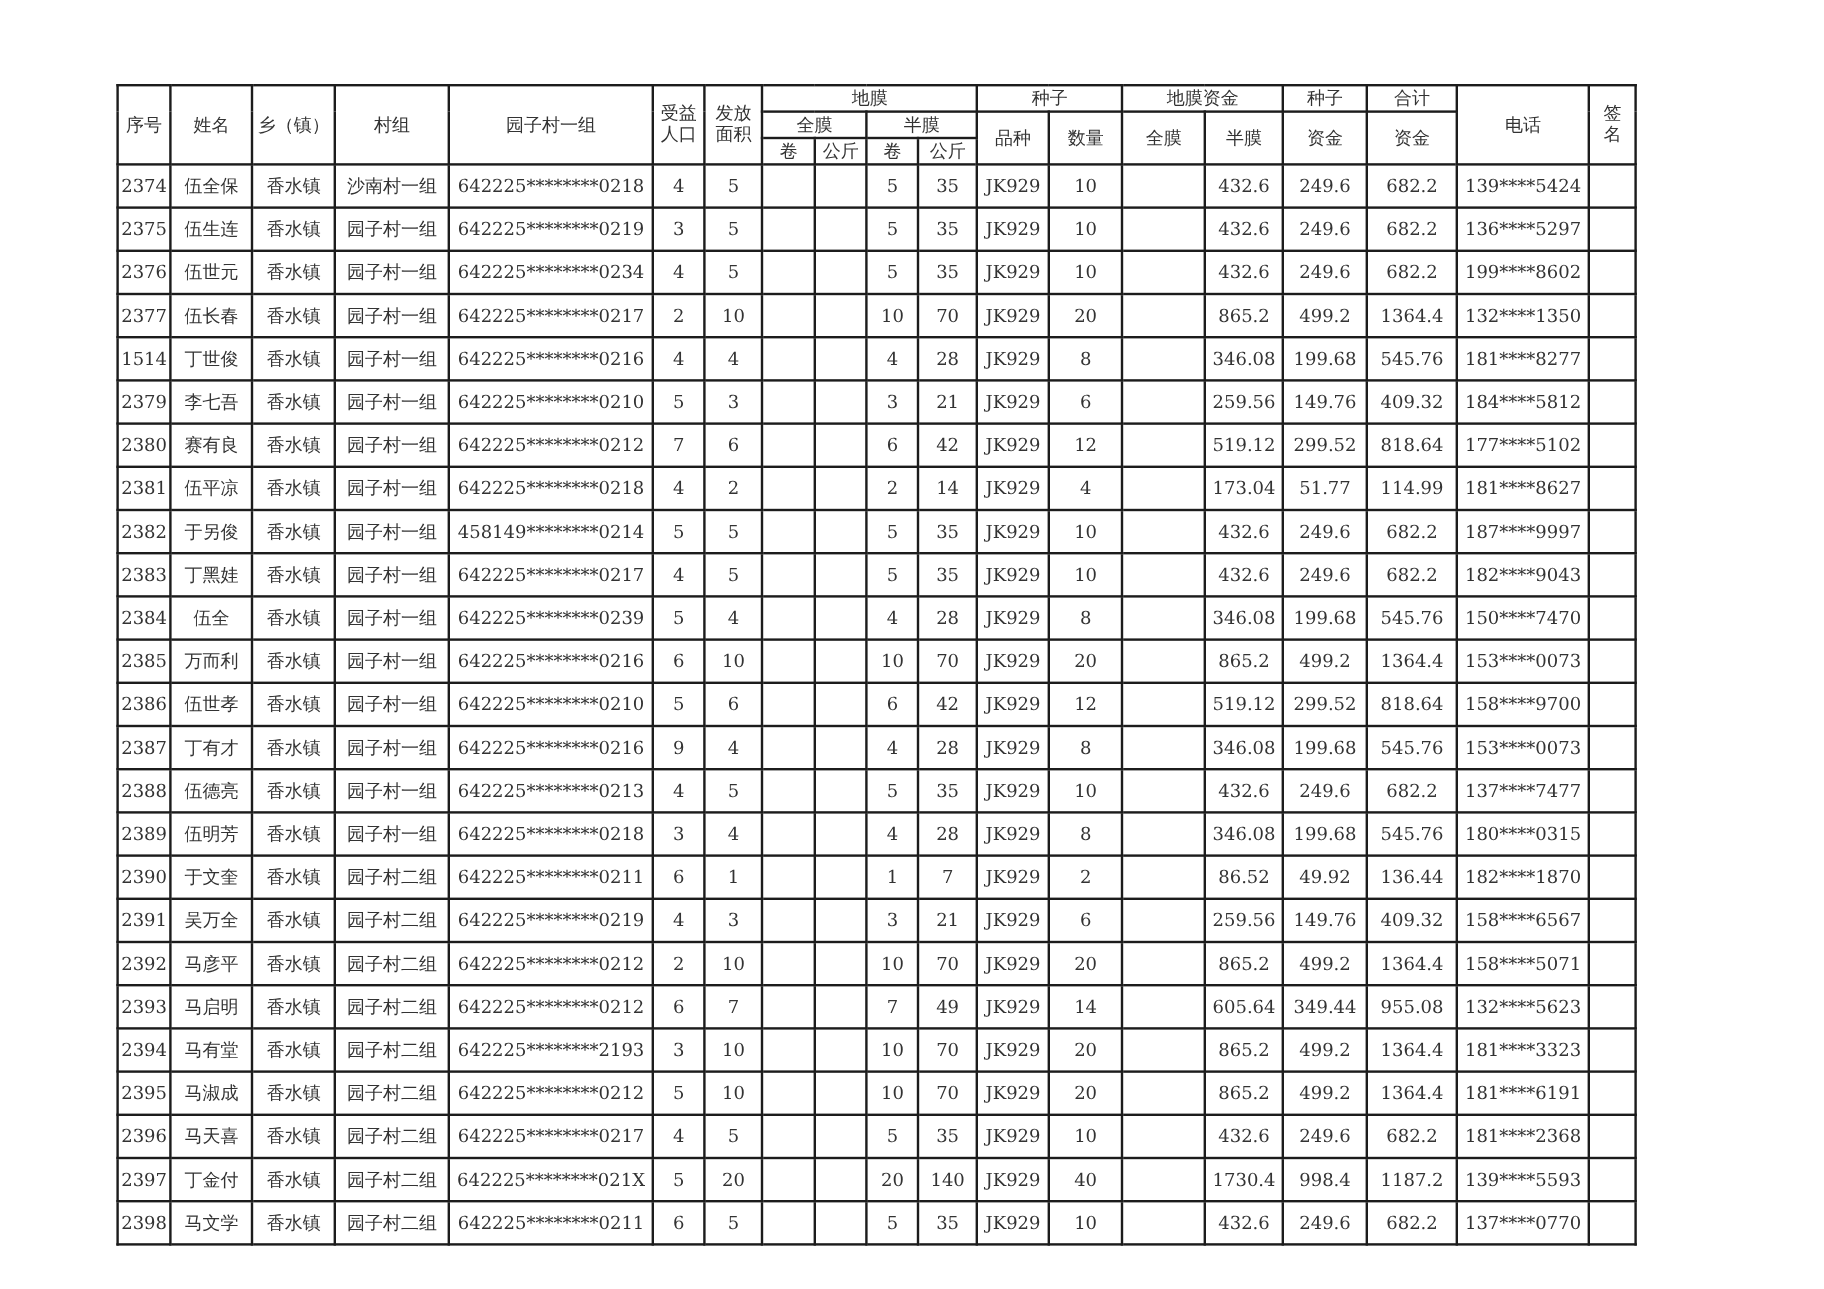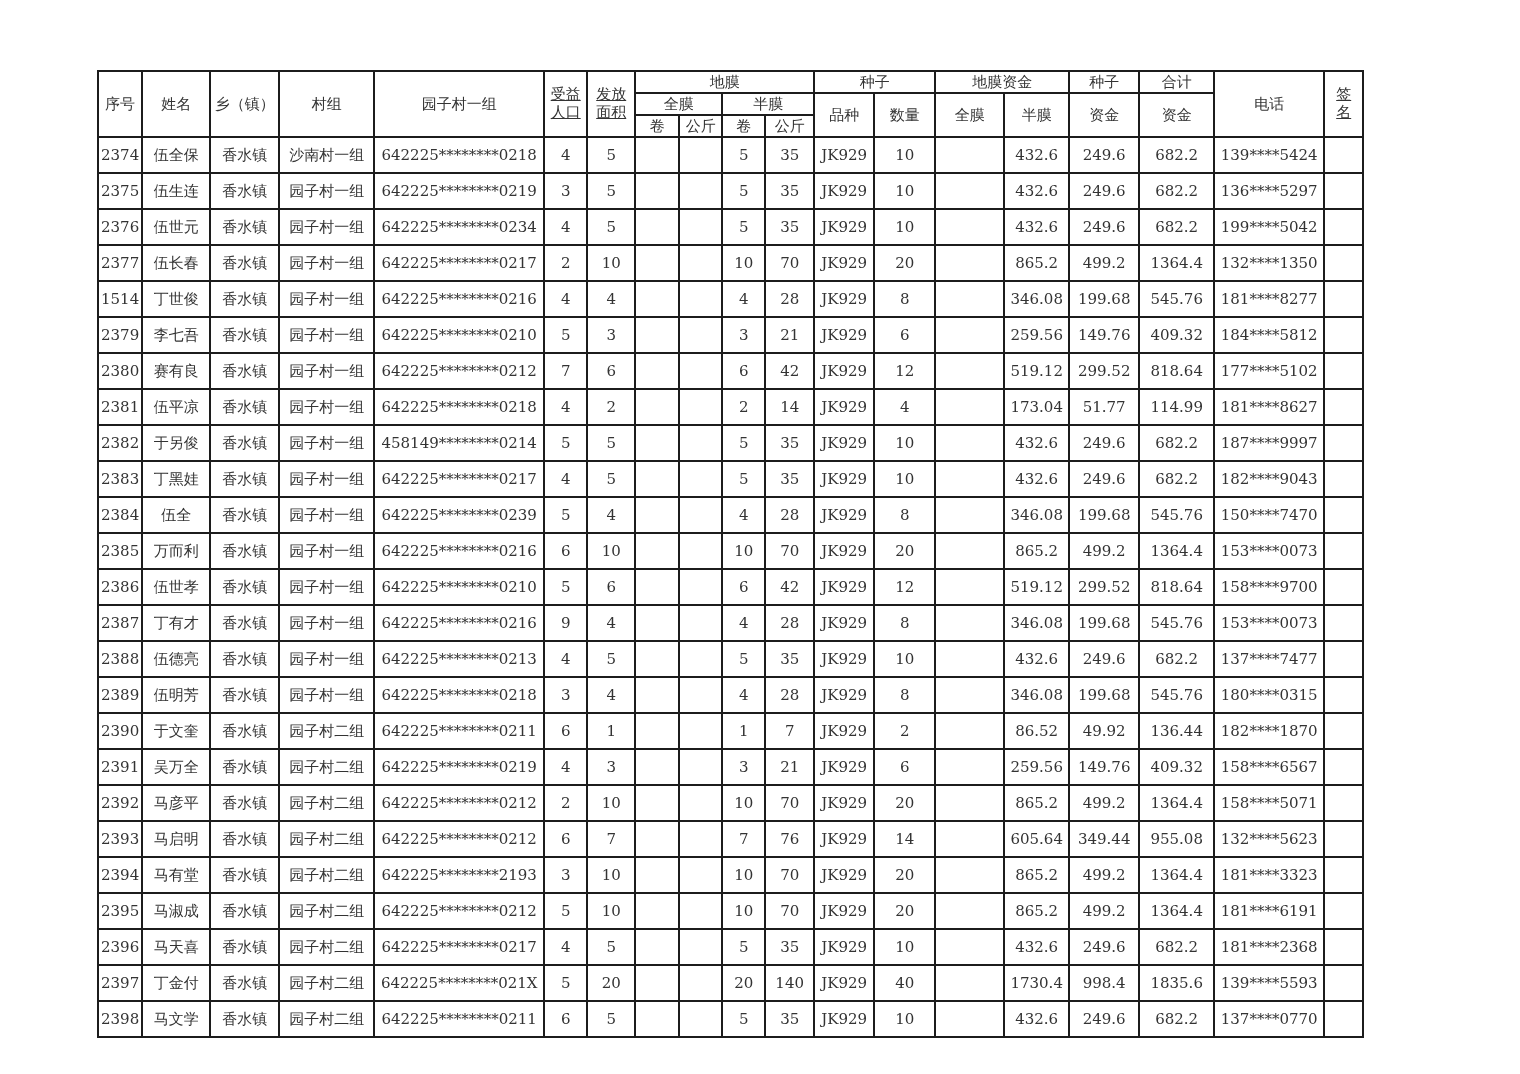--- a/index.html
+++ b/index.html
@@ -24,21 +24,21 @@
     text-align: center;
     vertical-align: middle;
     font-weight: normal;
     font-size: 15px;
     color: #333333;
     white-space: nowrap;
     overflow: hidden;
   }
   thead tr { height: 22px; }
   tbody tr { height: 36px; }
-  .two-line span { display: block; line-height: 1.18; text-decoration: underline; }
+  .two-line span { display: block; line-height: 1.18; }
 </style>
 </head>
 <body>
 
 <div class="sheet">
   <table class="roster">
     <colgroup>
       <col style="width:43px">
         <col style="width:68px">
         <col style="width:69px">
@@ -156,21 +156,21 @@
           <td></td>
           <td></td>
           <td>5</td>
           <td>35</td>
           <td>JK929</td>
           <td>10</td>
           <td></td>
           <td>432.6</td>
           <td>249.6</td>
           <td>682.2</td>
-          <td>199****5042</td>
+          <td>199****8602</td>
           <td></td>
         </tr>
         <tr>
           <td>2377</td>
           <td>伍长春</td>
           <td>香水镇</td>
           <td>园子村一组</td>
           <td>642225********0217</td>
           <td>2</td>
           <td>10</td>
@@ -506,21 +506,21 @@
           <td>2393</td>
           <td>马启明</td>
           <td>香水镇</td>
           <td>园子村二组</td>
           <td>642225********0212</td>
           <td>6</td>
           <td>7</td>
           <td></td>
           <td></td>
           <td>7</td>
-          <td>76</td>
+          <td>49</td>
           <td>JK929</td>
           <td>14</td>
           <td></td>
           <td>605.64</td>
           <td>349.44</td>
           <td>955.08</td>
           <td>132****5623</td>
           <td></td>
         </tr>
         <tr>
@@ -596,21 +596,21 @@
           <td>20</td>
           <td></td>
           <td></td>
           <td>20</td>
           <td>140</td>
           <td>JK929</td>
           <td>40</td>
           <td></td>
           <td>1730.4</td>
           <td>998.4</td>
-          <td>1835.6</td>
+          <td>1187.2</td>
           <td>139****5593</td>
           <td></td>
         </tr>
         <tr>
           <td>2398</td>
           <td>马文学</td>
           <td>香水镇</td>
           <td>园子村二组</td>
           <td>642225********0211</td>
           <td>6</td>

